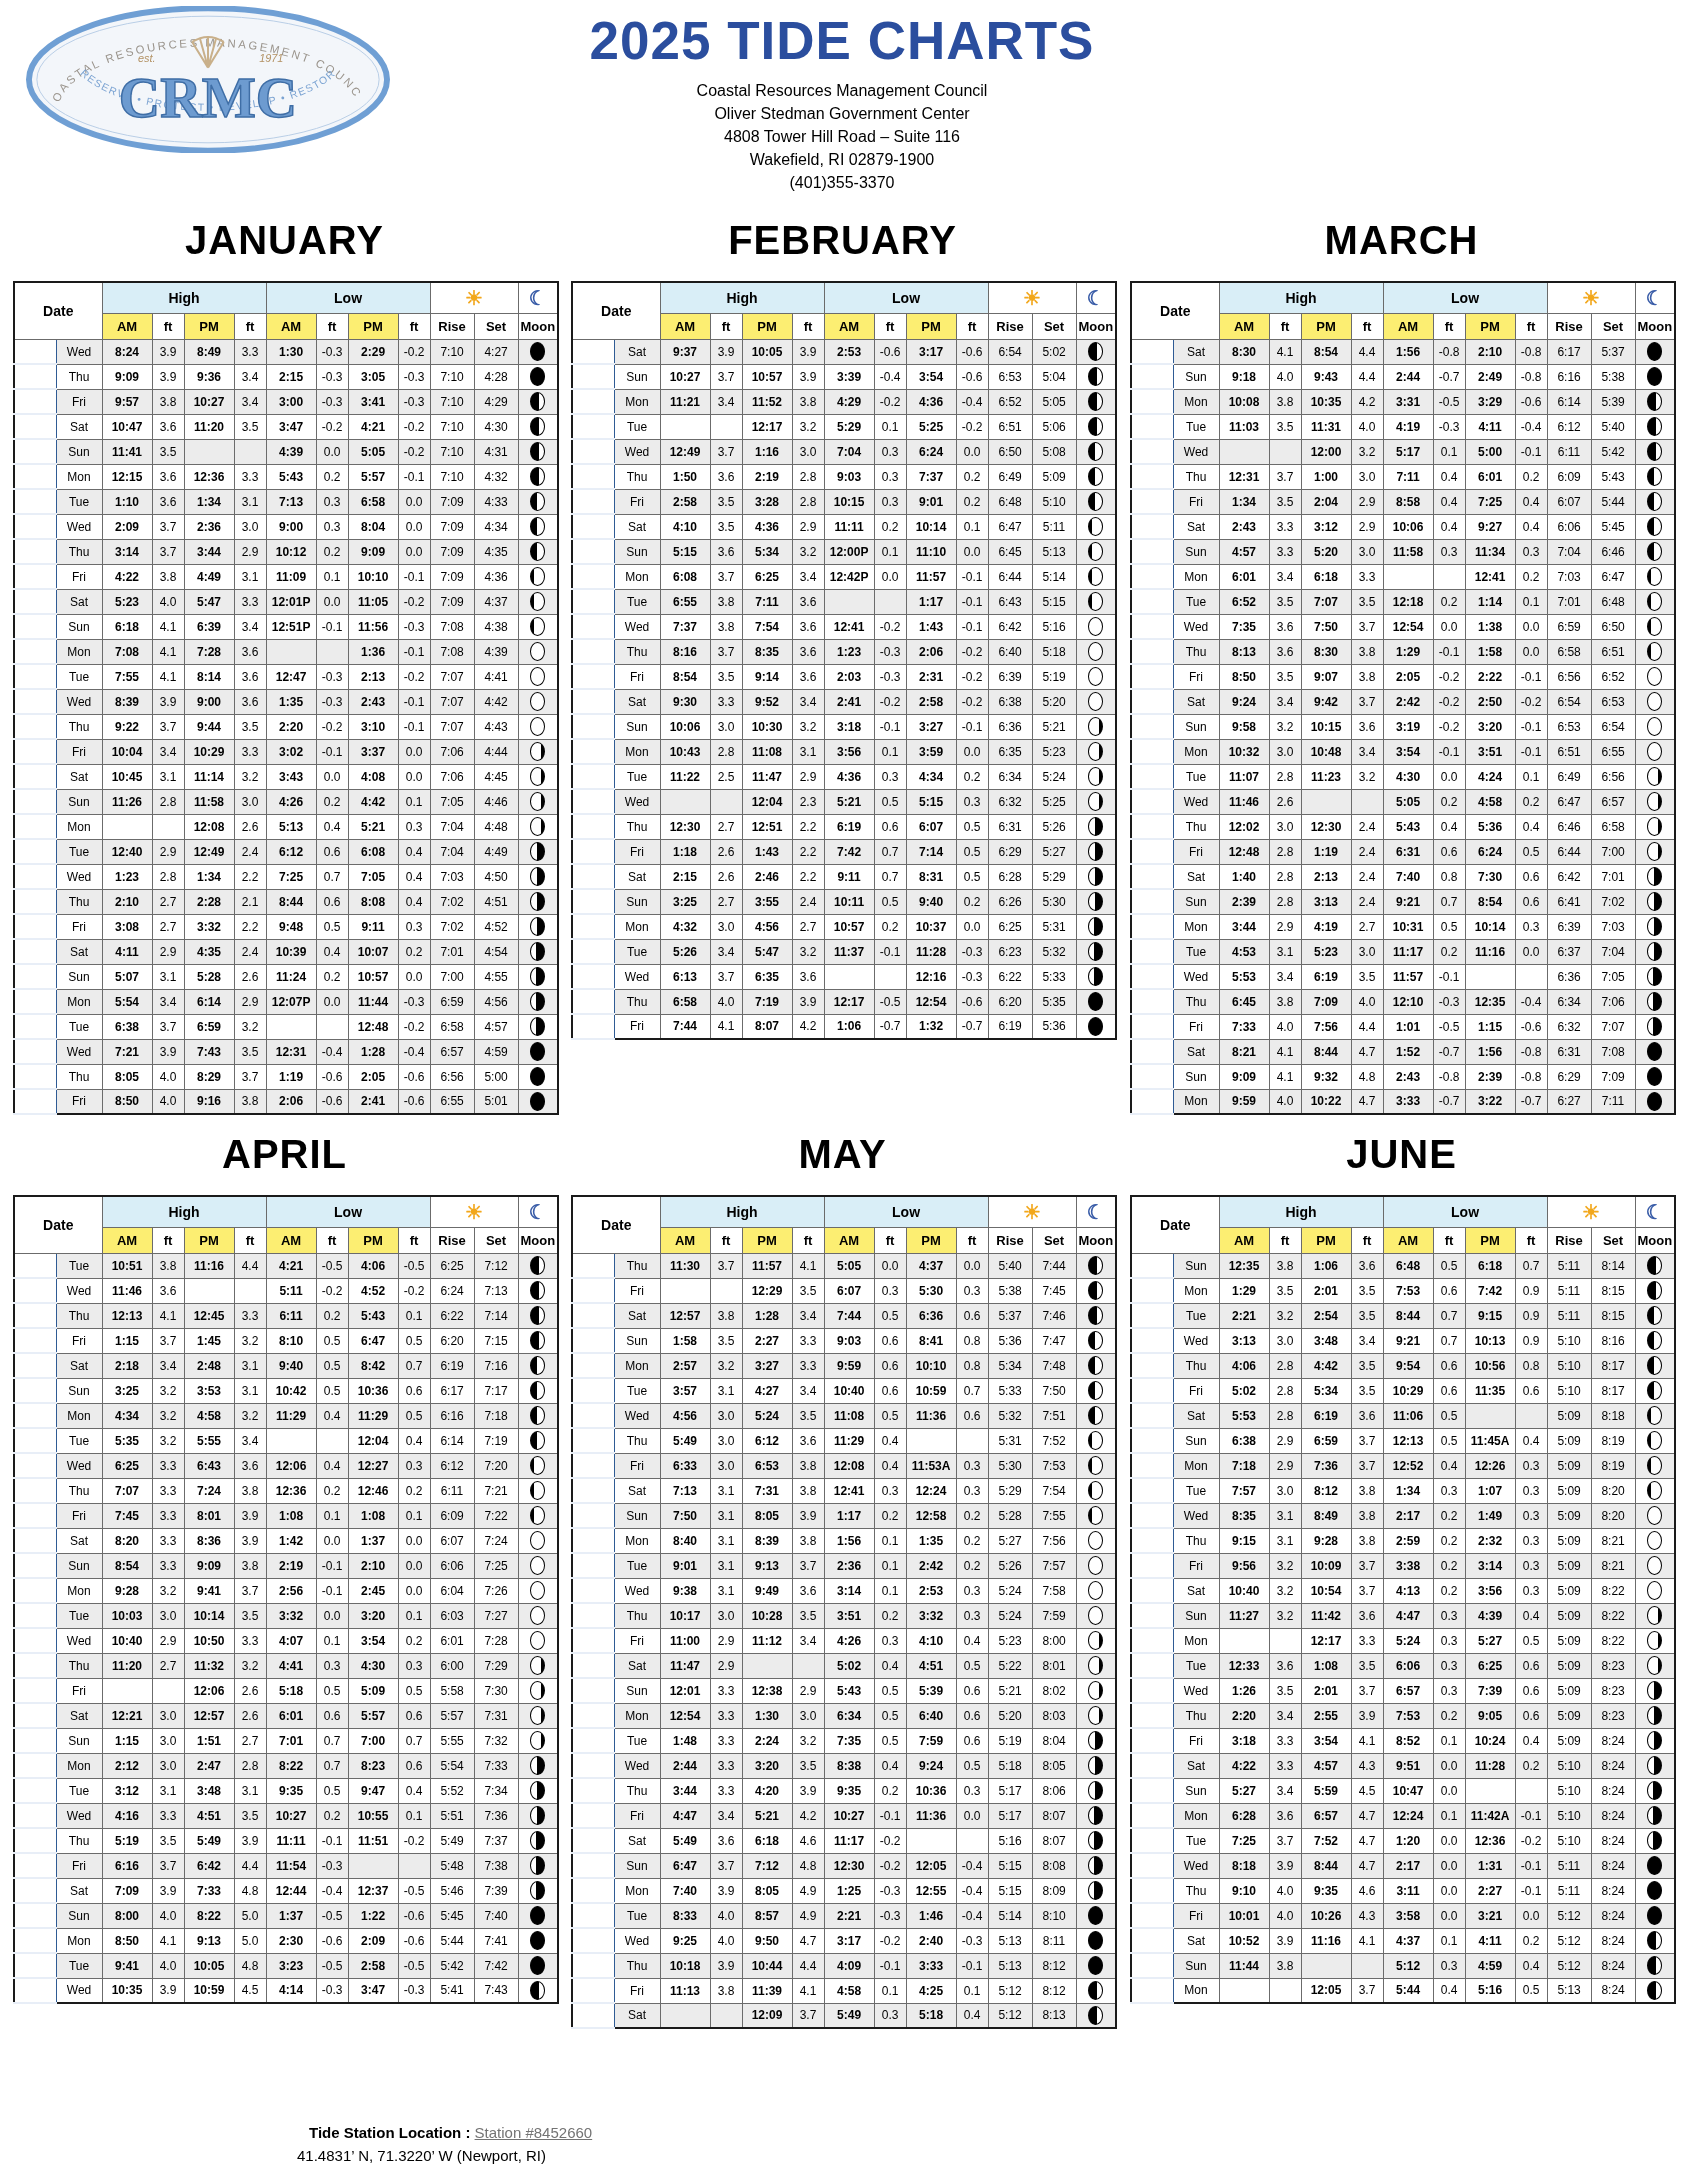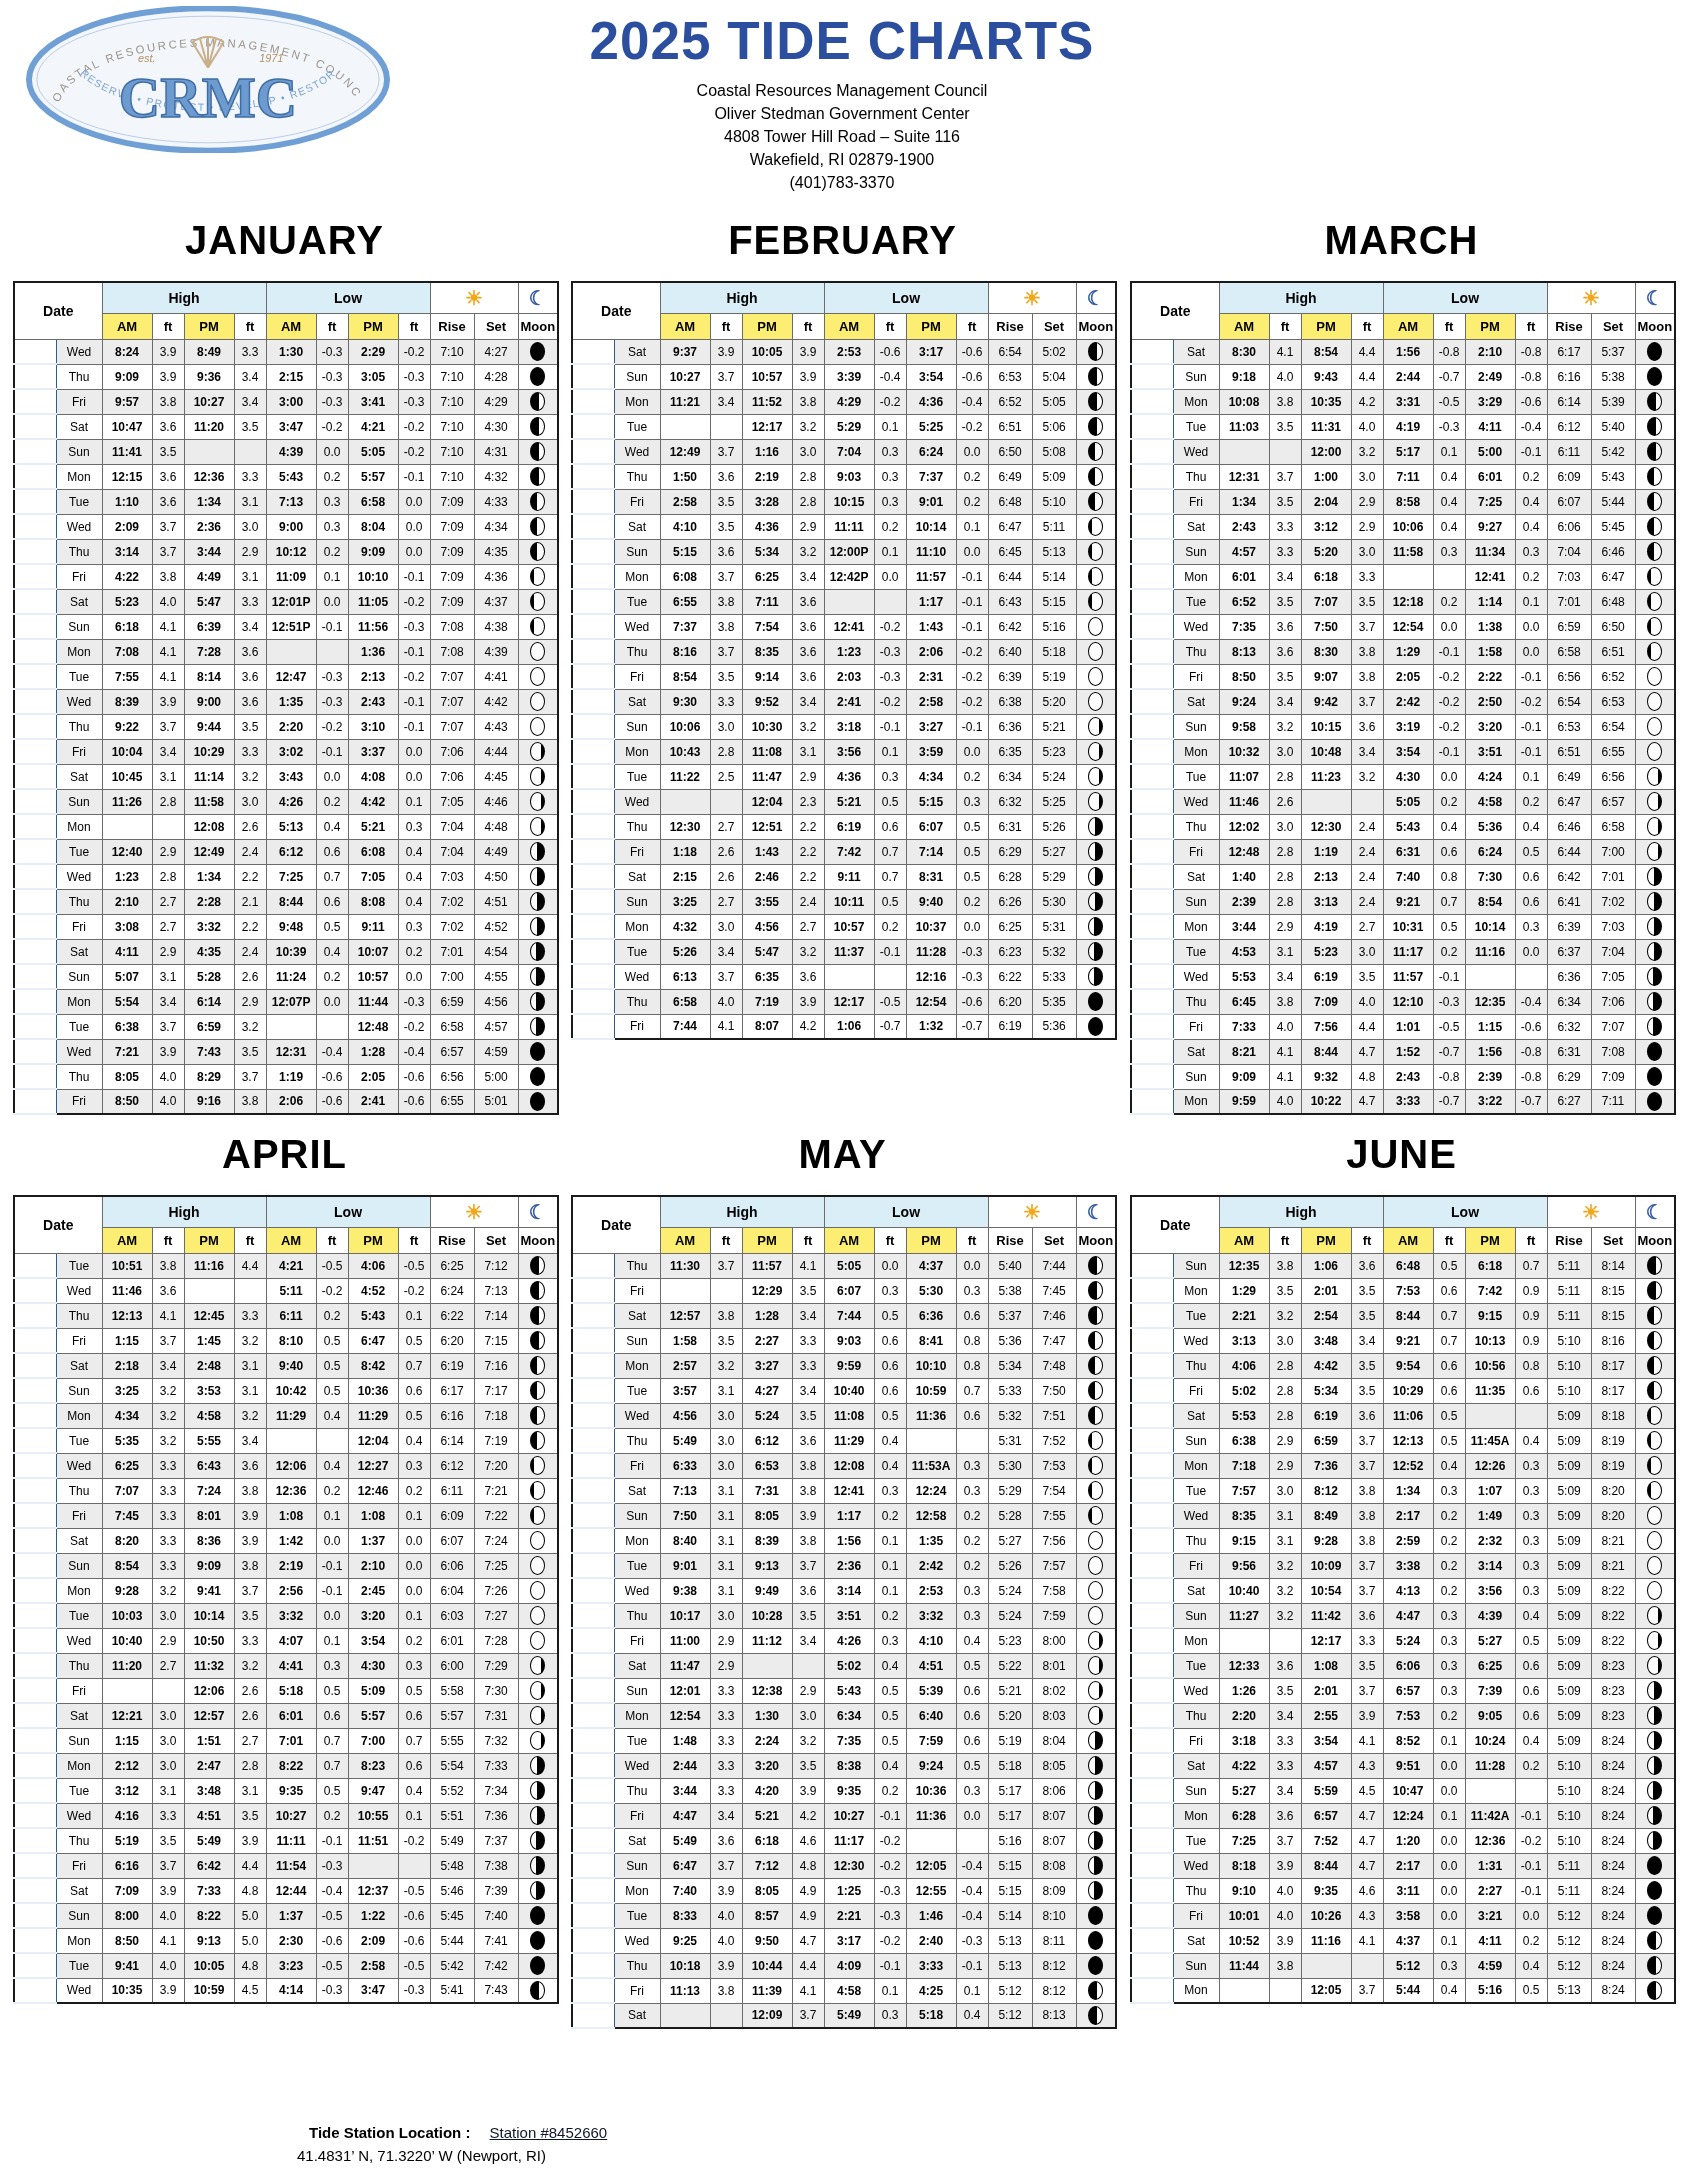--- a/index.html
+++ b/index.html
@@ -45,21 +45,21 @@
   .moon-fq {background:linear-gradient(90deg,#000 50%,#fff 50%);}
   .moon-wxg{background:linear-gradient(90deg,#000 22%,#fff 22%);}
   .moon-f  {background:#fff;}
   .moon-wng{background:linear-gradient(90deg,#fff 78%,#000 78%);}
   .moon-lq {background:linear-gradient(90deg,#fff 50%,#000 50%);}
   .moon-wnc{background:linear-gradient(90deg,#fff 40%,#000 40%);}
 
   
   .footer{position:absolute;left:297px;top:2124px;font-size:15px;}
   .footer .lbl{font-weight:bold;margin-left:12px;}
-  .footer a{color:#0f172a;margin-left:15px;}
+  .footer a{color:#737373;}
   .footer .coords{margin-top:6px;font-size:15px;}
 </style>
 </head>
 <body>
 
 <div class="logo">
   <svg width="364" height="147" viewBox="0 0 368 148">
     <ellipse cx="184" cy="74" rx="181" ry="72" fill="#f3f6fa" stroke="#6f9fd4" stroke-width="6"></ellipse>
     <ellipse cx="184" cy="74" rx="173" ry="64" fill="none" stroke="#b8cde6" stroke-width="1"></ellipse>
     <defs>
@@ -81,21 +81,21 @@
     <text x="184" y="112" font-size="58" font-weight="bold" fill="#6d9bd0" stroke="#3f6ea6" stroke-width="1.5" text-anchor="middle" font-family="Liberation Serif, serif" id="logo-acronym">CRMC</text>
   </svg>
 </div>
 
 <div class="header-center">
   <div class="main-title">2025 TIDE CHARTS</div>
   <div class="addr">Coastal Resources Management Council</div>
   <div class="addr">Oliver Stedman Government Center</div>
   <div class="addr">4808 Tower Hill Road – Suite 116</div>
   <div class="addr">Wakefield, RI 02879-1900</div>
-  <div class="addr">(401)783-3370</div>
+  <div class="addr">(401)355-3370</div>
 </div>
 
 <div class="month-block" style="left:13px;top:212px">
   <div class="month-title">JANUARY</div>
   <table class="tide-table">
       <colgroup>
         <col style="width: 42px;">
         <col style="width: 46px;">
         <col style="width: 50px;">
         <col style="width: 32px;">

